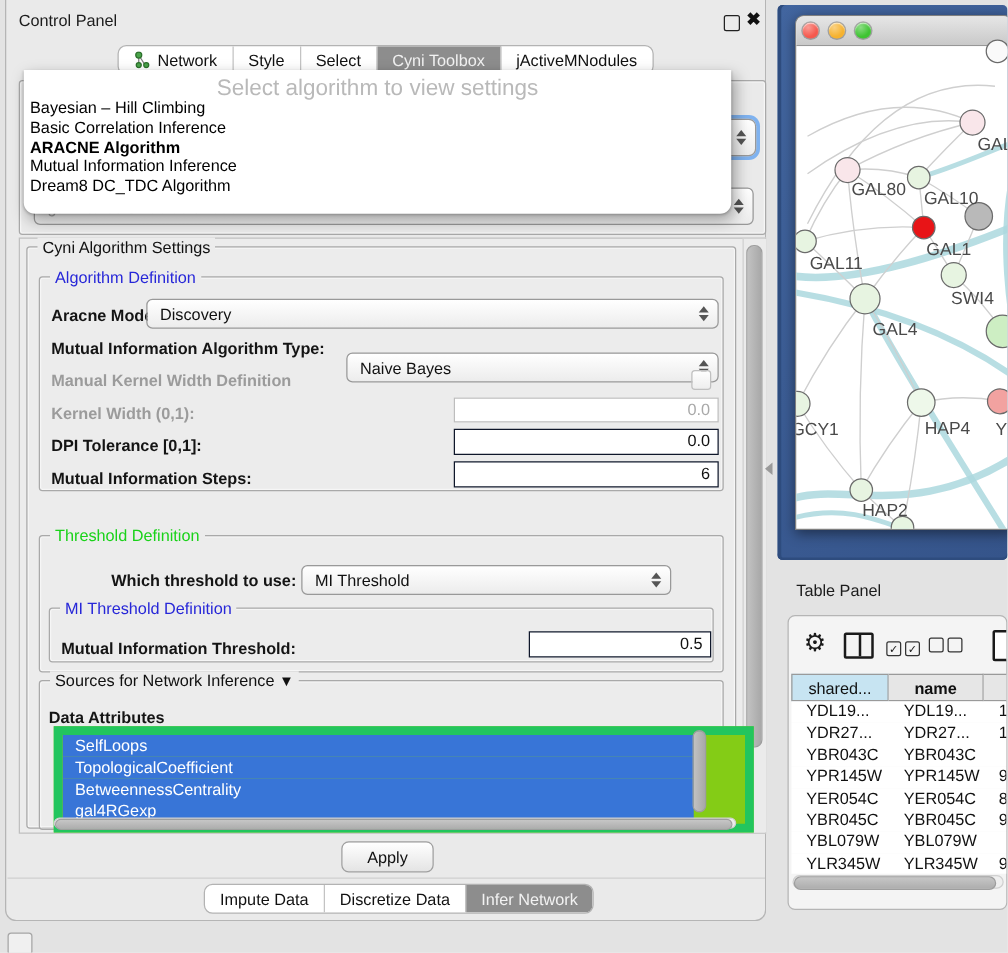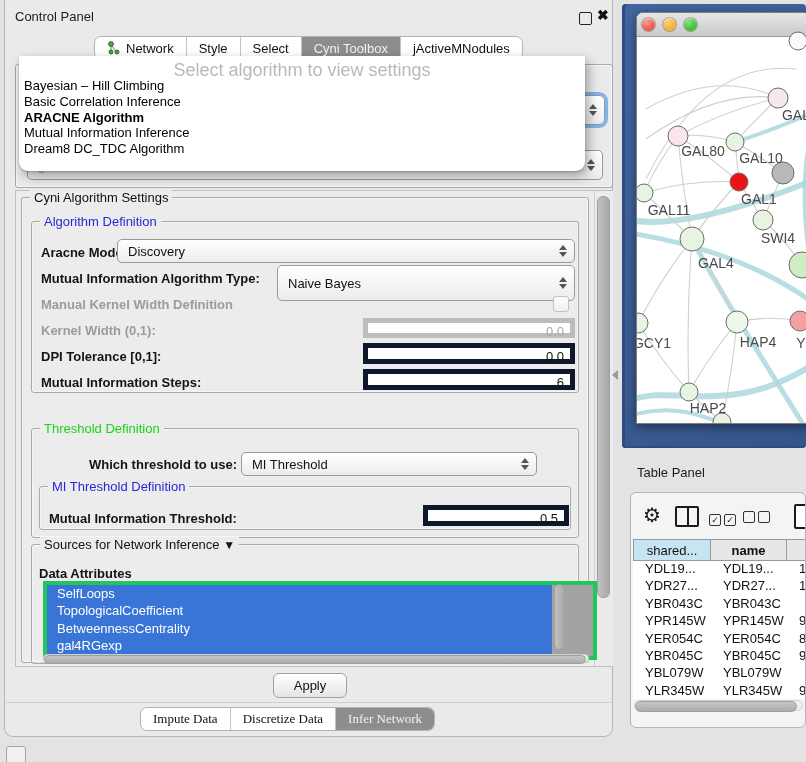--- a/index.html
+++ b/index.html
@@ -30,38 +30,38 @@
   .plain{font-weight:normal;}
   .combo{background:linear-gradient(#ffffff,#ececec);border:1px solid #999;
        border-radius:5px;font-size:13px;color:#111;display:flex;align-items:center;
        padding:0 24px 0 10px;box-sizing:border-box;}
   .stepper{position:absolute;right:7px;top:50%;transform:translateY(-50%);
        display:flex;flex-direction:column;gap:2px;}
   .tri-up{width:0;height:0;border-left:4px solid transparent;border-right:4px solid transparent;
        border-bottom:5px solid #555;}
   .tri-dn{width:0;height:0;border-left:4px solid transparent;border-right:4px solid transparent;
        border-top:5px solid #555;}
-  .field{background:#fff;border:5px solid #0f172a;font-size:13px;color:#111;
+  .field{background:#fff;border:1px solid #0f172a;font-size:13px;color:#111;
        text-align:right;padding:1px 6px;box-sizing:border-box;}
   .field.dis{border-color:#bdbdbd;color:#a9a9a9;}
   .checkbox{width:14px;height:14px;border:1px solid #c0c0c0;border-radius:3px;
        background:linear-gradient(#fefefe,#eee);}
   
   #algo-popup{left:14px;top:56px;width:566px;height:115px;background:#fff;
        border-radius:0 0 9px 9px;box-shadow:3px 5px 12px rgba(0,0,0,.35),0 1px 2px rgba(0,0,0,.2);
        z-index:30;}
   #algo-popup .ph{height:18px;text-align:center;font-size:18px;color:#b9b9b9;padding-top:4px;}
   #algo-popup .item{font-size:13px;color:#000;line-height:15.8px;padding-left:5px;white-space:nowrap;}
   #algo-popup .item.bold{font-weight:bold;}
   
   .sb-track-v{background:#ebebeb;border-left:1px solid #cfcfcf;}
   .sb-thumb{background:linear-gradient(90deg,#c2c2c2,#a8a8a8);border:1px solid #9e9e9e;border-radius:6px;}
   .sb-thumb-h{background:linear-gradient(#c6c6c6,#adadad);border:1px solid #9e9e9e;border-radius:6px;}
   
-  #attr-list{background:#a3a3a3;border:4px solid #22c55e;overflow:hidden;}
+  #attr-list{background:#84cc16;border:7px solid #22c55e;overflow:hidden;}
   #attr-list .li{height:17.3px;color:#fff;font-size:13px;line-height:17.3px;
        padding-left:10px;width:505px;box-sizing:border-box;}
   .apply-btn{width:72px;height:23px;background:linear-gradient(#ffffff,#e4e4e4);
        border:1px solid #a0a0a0;border-radius:6px;font-size:13px;color:#111;
        display:flex;align-items:center;justify-content:center;}
   
   #desktop{left:622px;top:4px;width:184px;height:444px;border-radius:4px;
        background:linear-gradient(135deg,#42659f,#35548a);overflow:hidden;
        box-shadow:inset 3px 0 0 #2e4c7e, inset 0 -2px 0 #2e4c7e;}
   #net-window{left:14px;top:8px;width:172px;height:410px;background:#fff;
@@ -161,21 +161,21 @@
   </div>
   <div class="abs lbl" style="left:36px;top:245px;">Aracne Mode:</div>
   <div class="abs combo" style="left:112px;top:239px;width:458px;height:24px;">
     <span>Discovery</span>
     <span class="stepper">
         <i class="tri-up"></i>
         <i class="tri-dn"></i>
       </span>
   </div>
   <div class="abs lbl" style="left:36px;top:271px;">Mutual Information Algorithm Type:</div>
-  <div class="abs combo" style="left:272px;top:265px;width:298px;height:36px;">
+  <div class="abs combo" style="left:272px;top:282px;width:298px;height:24px;">
     <span>Naive Bayes</span>
     <span class="stepper">
         <i class="tri-up"></i>
         <i class="tri-dn"></i>
       </span>
   </div>
   <div class="abs lbl dis" style="left:36px;top:297px;">Manual Kernel Width Definition</div>
   <div class="abs checkbox" style="left:548px;top:296px;"></div>
   <div class="abs lbl dis" style="left:36px;top:323px;">Kernel Width (0,1):</div>
   <div class="abs field dis" style="left:358px;top:318px;width:212px;height:20px;">0.0</div>
@@ -216,21 +216,21 @@
       <div class="li" style="background: rgb(56, 117, 215);">gal4RGexp</div>
     </div>
   <div class="abs sb-thumb" style="left:549px;top:584px;width:9px;height:64px;"></div>
   <div class="abs" style="left:38px;top:654px;width:546px;height:9px;background:#ececec;border:1px solid #cfcfcf;border-radius:5px;box-sizing:border-box;">
     <div class="sb-thumb-h" style="width:540px;height:7px;"></div>
   </div>
 
   <div class="abs apply-btn" style="left:268px;top:673px;">Apply</div>
 
   <div class="abs" style="left:1px;top:702px;width:606px;height:0;border-top:1px solid #cfcfcf;"></div>
-  <div class="abs seg" style="left:135px;top:707px;font-family:Liberation Serif, serif;">
+  <div class="abs seg" style="left:158px;top:707px;">
     <div class="tab">
         <span>Impute Data</span>
       </div>
     <div class="tab">
         <span>Discretize Data</span>
       </div>
     <div class="tab sel">
         <span>Infer Network</span>
       </div>
   </div>

